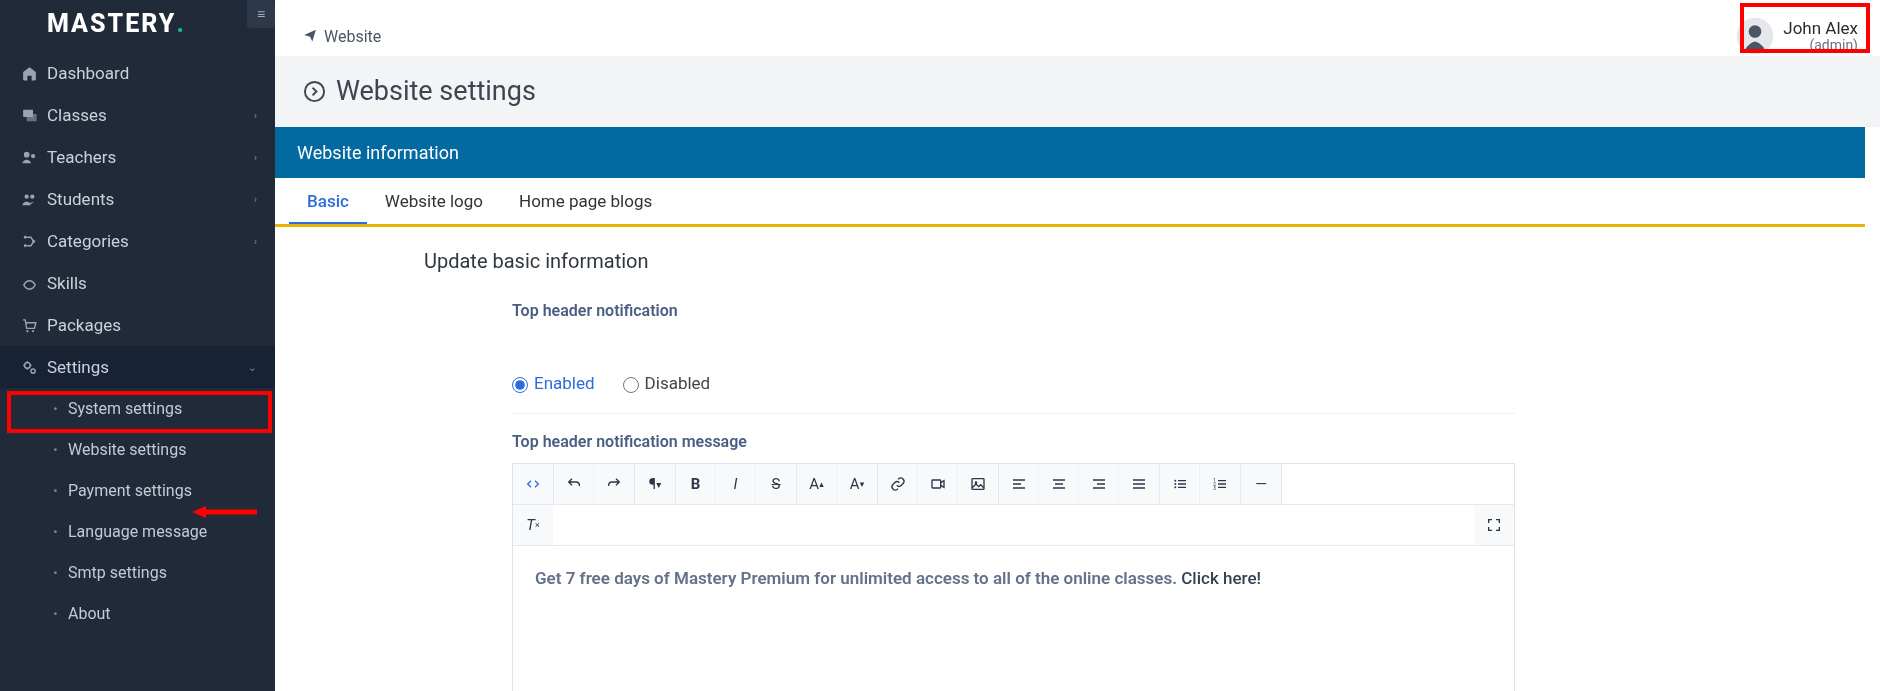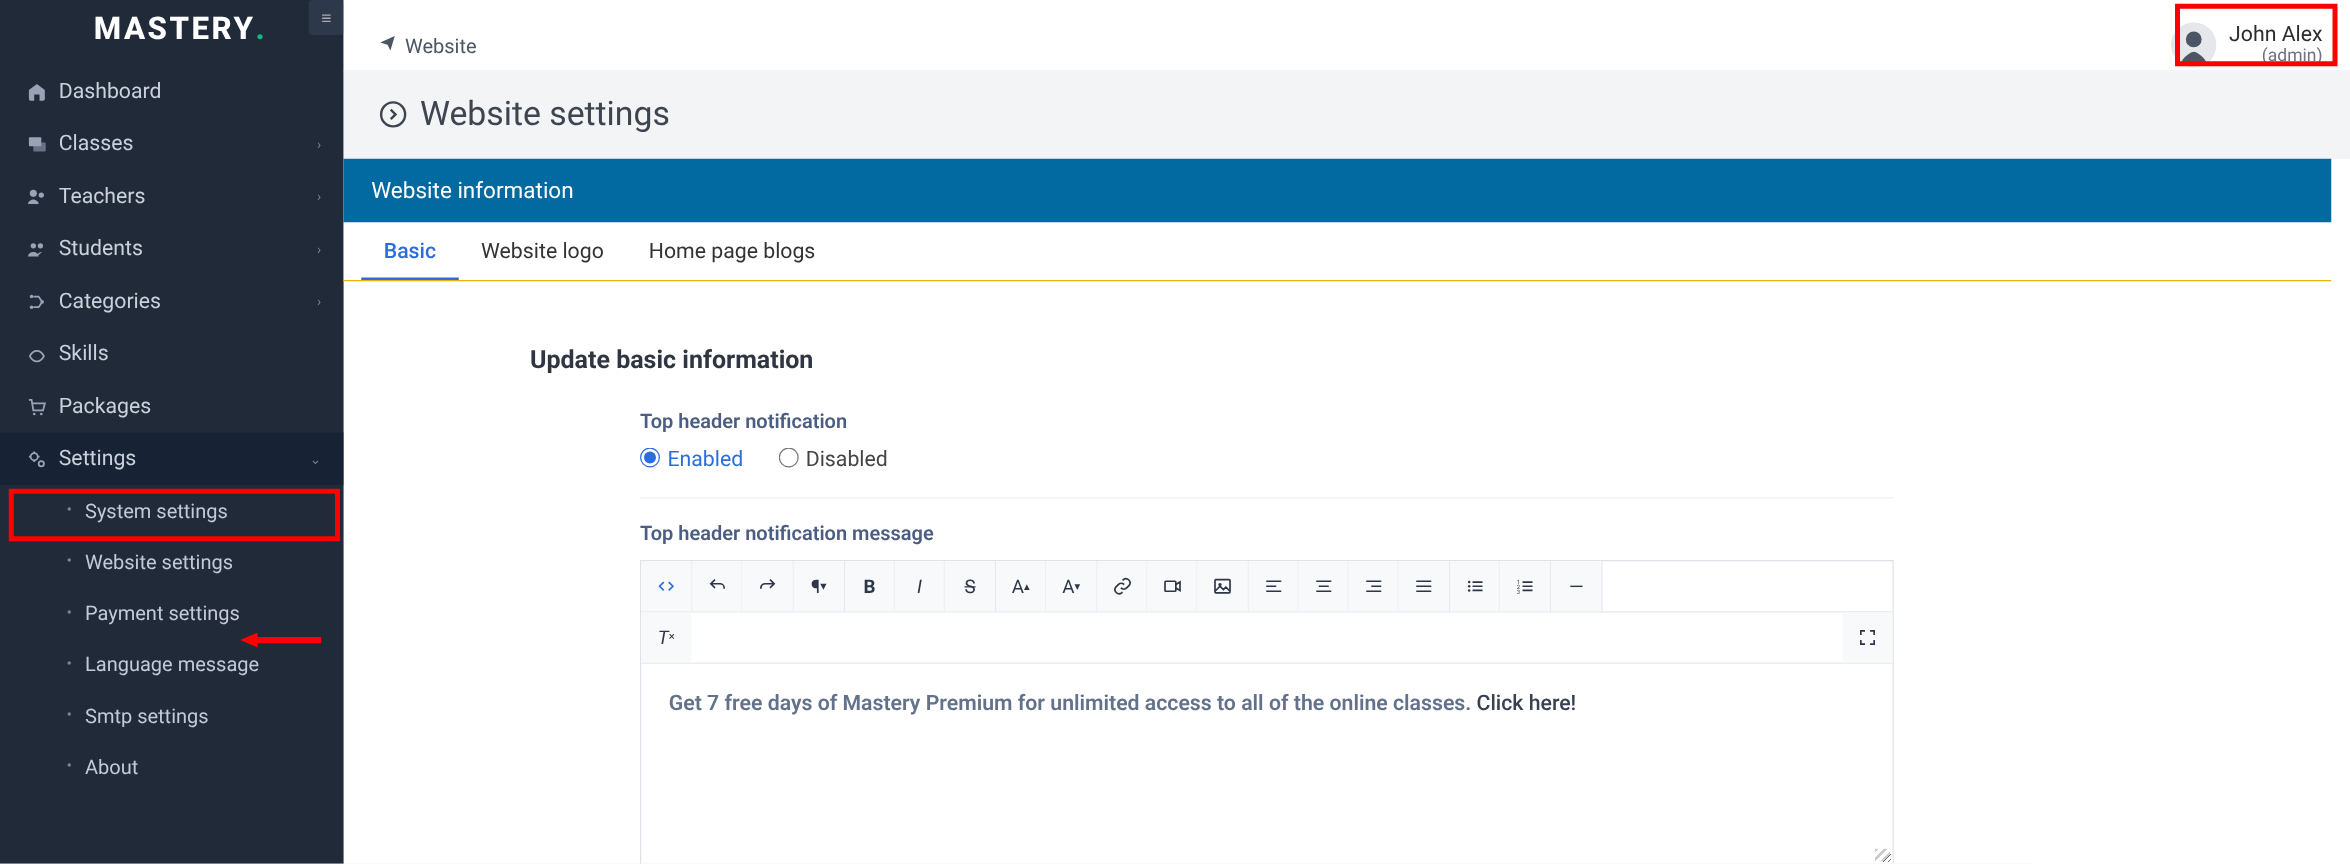--- a/index.html
+++ b/index.html
@@ -18,21 +18,21 @@
     background: #202a39;
     color: #cbd5e1;
     height: 100%;
     font-size: 17px;
     position: relative;
   }
   .sidebar-logo {
     height: 46px;
     display: flex;
     align-items: center;
-    padding-left: 75px;
+    padding-left: 47px;
     font-size: 25px;
     font-weight: 800;
     letter-spacing: 2px;
     color: #fff;
   }
   .sidebar-logo .dot { color:#10b981; }
   .collapse-toggle {
     position:absolute; top:0; right:0; width:28px; height:28px;
     background:#2e384b; display:flex; align-items:center; justify-content:center;
     border-radius:3px; color:#aaa; font-size:14px;
@@ -88,31 +88,31 @@
     background:#f3f4f6; padding:18px 28px 20px; display:flex; align-items:center; gap:10px;
     font-size:27px; color:#3e4551;
   }
   .page-title .pt-icon { font-size:23px; color:#3e4551; display:inline-flex; }
 
   .panel { margin:0 15px 0 0; }
   .panel-header {
     background:#0369a1; color:#fff; padding:15px 22px; font-size:18px;
   }
   .tabs {
-    display:flex; gap:0; border-bottom:1px solid #eab308; background:#fff;
+    display:flex; gap:0; border-bottom:3px solid #eab308; background:#fff;
     padding-left:14px;
   }
   .tab { padding:13px 18px 11px; font-size:17px; color:#333; cursor:pointer; border-bottom:2px solid transparent;}
   .tab.active { color:#2d6cdf; border-bottom-color:#2d6cdf; font-weight:500;}
   .form-area { padding:22px 30px 30px 152px; max-width:1270px; }
-  .form-area h3 { font-size:20px; color:#2f3642; font-weight:700; margin-bottom:28px; margin-left:-3px;margin-top:28px;}
+  .form-area h3 { font-size:20px; color:#2f3642; font-weight:400; margin-bottom:28px; margin-left:-3px;}
   .field-block { margin:0 0 18px 85px; }
   .field-label { color:#4a5d83; font-size:16px; font-weight:600; margin-bottom:12px; }
   .radio-row { display:flex; gap:28px; align-items:center; padding-bottom:20px; border-bottom:1px solid #eef0f4; }
-  .radio-opt { display:flex; align-items:flex-start; gap:6px; font-size:17px; color:#444; }
+  .radio-opt { display:flex; align-items:flex-end; gap:6px; font-size:17px; color:#444;margin-top:41px; }
   .radio-opt input { accent-color:#2d6cdf; width:16px; height:16px;}
   .radio-opt.sel label { color:#2d6cdf; }
 
   .editor { border:1px solid #dfe3e9; background:#fff; }
   .editor-toolbar { display:flex; flex-wrap:wrap; border-bottom:1px solid #e5e8ee; }
   .tb-group { display:flex; border-right:1px solid #e5e8ee; }
   .tb-btn { width:40px; height:40px; display:flex; align-items:center; justify-content:center;
             font-size:15px; color:#2d3748; cursor:pointer; background:#f8f9fb; border-right:1px solid #eef0f4;}
   .tb-btn.first-active { color:#2d6cdf; }
   .tb-btn:last-child { border-right:none; }

